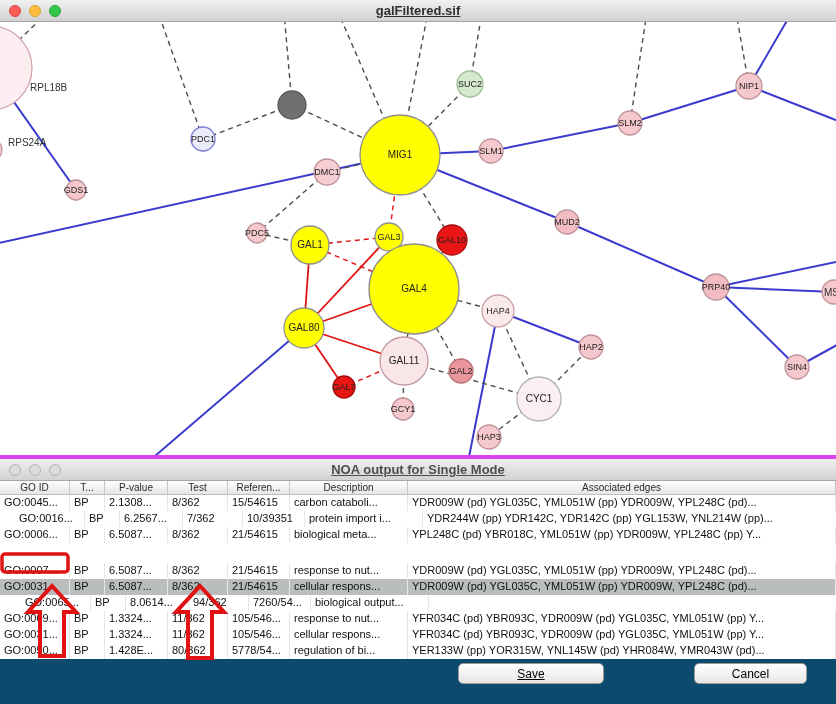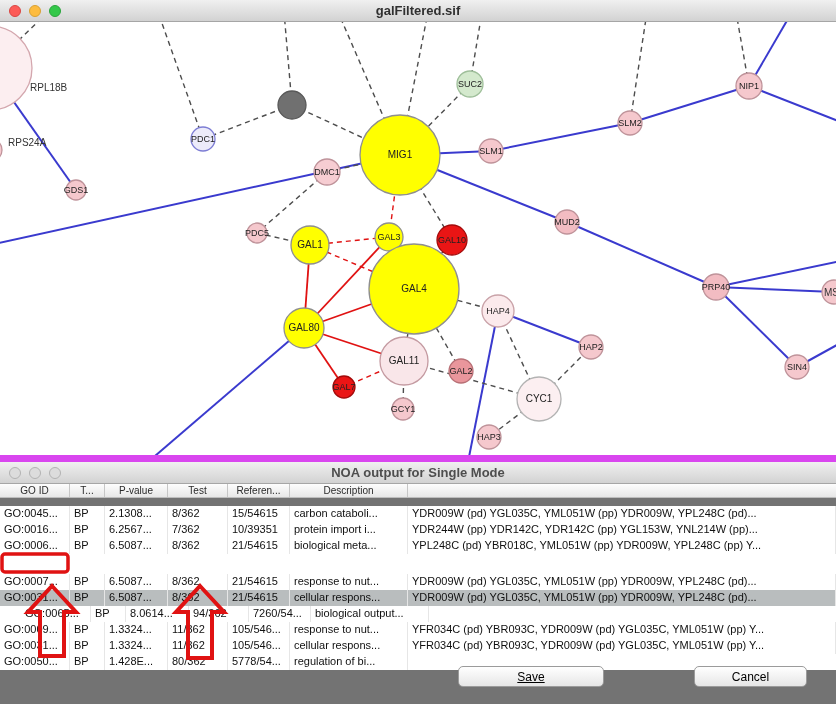--- a/index.html
+++ b/index.html
@@ -2,27 +2,27 @@
 <html><head>
 <meta charset="utf-8">
 <style>
   html,body{margin:0;padding:0;}
   body{
     width:836px;height:704px;position:relative;overflow:hidden;
     font-family:"Liberation Sans",sans-serif;background:#fff;
   }
   .window{position:absolute;left:0;width:836px;}
   .win1{top:0;height:455px;background:#fff;}
-  .win2{top:455px;height:249px;background:#737373;border-top:7px solid #d946ef;box-sizing:border-box;}
+  .win2{top:455px;height:249px;background:#0c4a6e;border-top:4px solid #d946ef;box-sizing:border-box;}
   .titlebar{
     height:22px;background:linear-gradient(#f0f0f0,#d2d2d2);
     border-bottom:1px solid #a6a6a6;position:relative;
     display:flex;align-items:center;justify-content:center;box-sizing:border-box;
   }
-  .titlebar .title{font-size:13px;font-weight:bold;color:#303030;}
+  .titlebar .title{font-size:13px;font-weight:bold;color:#303030;text-decoration:underline;}
   .win2 .titlebar .title{color:#4e4e4e;}
   .lights{position:absolute;left:9px;top:5px;display:flex;gap:8px;}
   .light{width:12px;height:12px;border-radius:50%;display:inline-block;box-sizing:border-box;}
   .light.red{background:#fc5b57;border:1px solid #d94643;}
   .light.yellow{background:#fdbc40;border:1px solid #d9a133;}
   .light.green{background:#34c84a;border:1px solid #2aa53c;}
   .light.gray{background:#dcdcdc;border:1px solid #b2b2b2;}
   .canvas{height:433px;background:#fff;overflow:hidden;}
   #graph-svg{display:block;}
   #graph-svg text{font-family:"Liberation Sans",sans-serif;}
@@ -240,32 +240,33 @@
   </div>
 
   <div>
     <div class="table-head" style="grid-template-columns: 70px 35px 63px 60px 62px 118px 428px;">
         <div class="th">GO ID</div>
         <div class="th">T...</div>
         <div class="th">P-value</div>
         <div class="th">Test</div>
         <div class="th">Referen...</div>
         <div class="th">Description</div>
+        <div class="th">Associated edges</div>
       </div>
     <div class="table-body">
-        <div class="tr" style="grid-template-columns: 70px 35px 63px 60px 62px 118px 428px; margin-top: 8px;">
+        <div class="tr" style="grid-template-columns: 70px 35px 63px 60px 62px 118px 428px;">
           <div class="td">GO:0045...</div>
           <div class="td">BP</div>
           <div class="td">2.1308...</div>
           <div class="td">8/362</div>
           <div class="td">15/54615</div>
           <div class="td">carbon cataboli...</div>
           <div class="td">YDR009W (pd) YGL035C, YML051W (pp) YDR009W, YPL248C (pd)...</div>
         </div>
-        <div class="tr" style="grid-template-columns: 70px 35px 63px 60px 62px 118px 428px;">
+        <div class="tr" style="grid-template-columns: 70px 35px 63px 60px 62px 118px 428px; padding-left: 15px;">
           <div class="td">GO:0016...</div>
           <div class="td">BP</div>
           <div class="td">6.2567...</div>
           <div class="td">7/362</div>
           <div class="td">10/39351</div>
           <div class="td">protein import i...</div>
           <div class="td">YDR244W (pp) YDR142C, YDR142C (pp) YGL153W, YNL214W (pp)...</div>
         </div>
         <div class="tr" style="grid-template-columns: 70px 35px 63px 60px 62px 118px 428px;">
           <div class="td">GO:0006...</div>
@@ -320,20 +321,21 @@
           <div class="td">cellular respons...</div>
           <div class="td">YFR034C (pd) YBR093C, YDR009W (pd) YGL035C, YML051W (pp) Y...</div>
         </div>
         <div class="tr" style="grid-template-columns: 70px 35px 63px 60px 62px 118px 428px;">
           <div class="td">GO:0050...</div>
           <div class="td">BP</div>
           <div class="td">1.428E...</div>
           <div class="td">80/362</div>
           <div class="td">5778/54...</div>
           <div class="td">regulation of bi...</div>
+          <div class="td">YER133W (pp) YOR315W, YNL145W (pd) YHR084W, YMR043W (pd)...</div>
         </div>
       </div>
   </div>
 
   <button class="mac-btn save">Save</button>
   <button class="mac-btn cancel">Cancel</button>
 </div>
 
 <svg id="annot" width="836" height="704" viewBox="0 0 836 704">
     <rect x="2" y="554" width="66" height="18" rx="3" fill="none" stroke="#e01212" stroke-width="3.5"></rect>

